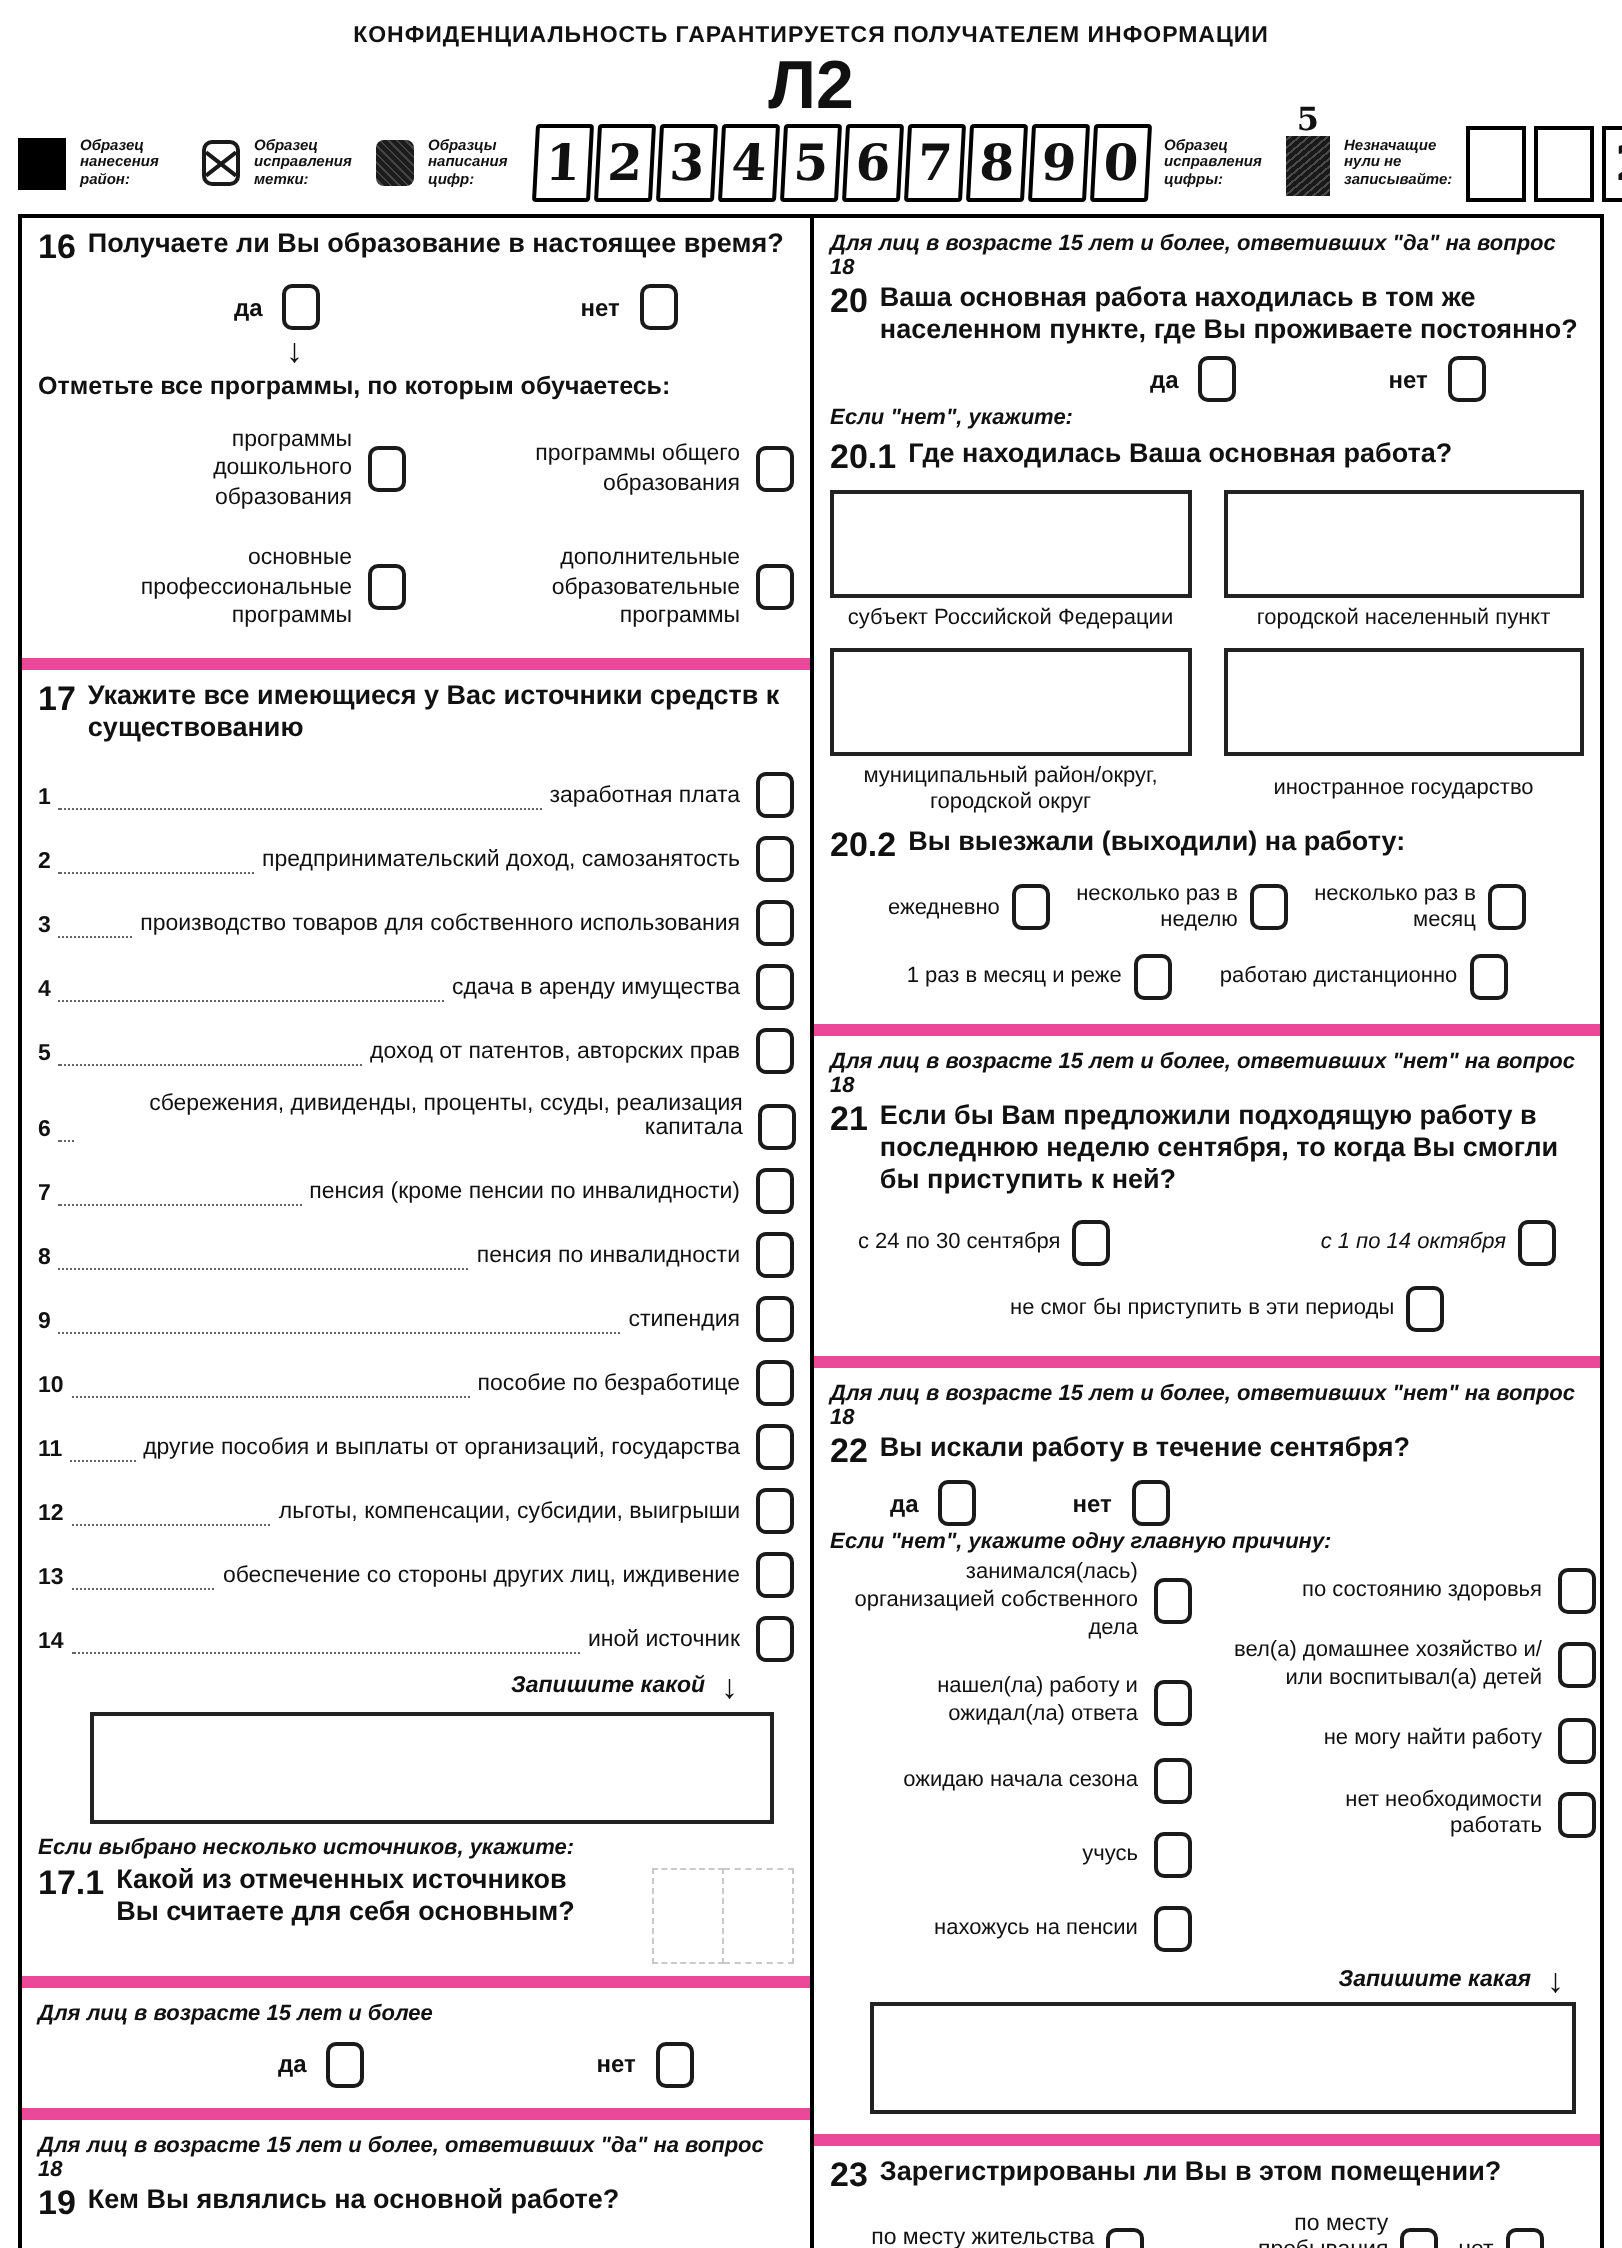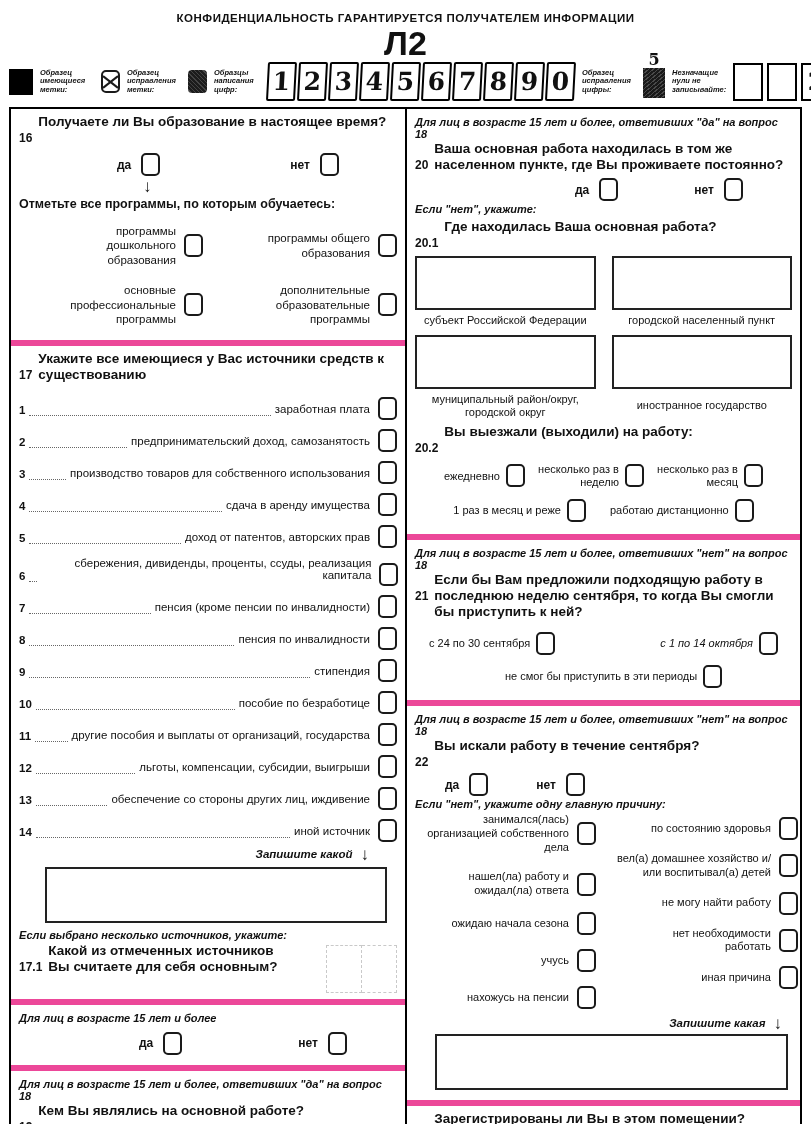--- a/index.html
+++ b/index.html
@@ -25,21 +25,21 @@
   .fix5{font-size:16px;font-weight:bold;font-family:"DejaVu Serif",serif;line-height:1;}
   .scribble2{width:22px;height:30px;background:#191919;background-image:repeating-linear-gradient(-40deg,#191919 0 2px,#4a4a4a 2px 3px);}
   .zero-row{display:flex;gap:4px;flex:0 0 auto;}
   .zero-box{width:26px;height:34px;border:2px solid #000;display:flex;align-items:center;justify-content:center;font-size:24px;font-weight:bold;font-family:"DejaVu Serif",serif;}
   
   .form{border:2px solid #000;display:grid;grid-template-columns:396px 1fr;}
   .col-l{border-right:2px solid #000;}
   .sec{padding:5px 8px 6px 8px;}
   .sec.hr{border-top:6px solid #ec4899;}
   .qrow{display:flex;gap:6px;}
-  .qnum{font-size:12px;font-weight:bold;flex:0 0 auto;margin-top:17px;}
+  .qnum{font-size:17px;font-weight:bold;flex:0 0 auto;}
   .qtext{font-size:13.5px;font-weight:bold;line-height:1.2;}
   .ital{font-size:11px;font-style:italic;font-weight:bold;margin:2px 0 1px 0;}
   .yn{display:flex;align-items:center;justify-content:center;gap:10px;margin:8px 0 2px 0;font-size:12px;font-weight:bold;}
   .yn .gap{width:110px;}
   .arrow{font-size:17px;font-weight:bold;line-height:1;}
   
   .q16-grid{display:grid;grid-template-columns:1fr 1fr;row-gap:16px;column-gap:10px;margin-top:12px;}
   .optcell{display:flex;align-items:center;justify-content:flex-end;gap:8px;}
   .optcell .olabel{font-size:11.5px;text-align:right;max-width:128px;line-height:1.25;}
   
@@ -70,21 +70,21 @@
 </head>
 <body>
 
 <div class="page">
 
   <div class="conf">КОНФИДЕНЦИАЛЬНОСТЬ ГАРАНТИРУЕТСЯ ПОЛУЧАТЕЛЕМ ИНФОРМАЦИИ</div>
   <div class="form-code">Л2</div>
 
   <div class="legend">
     <span class="sq"></span>
-    <span class="lg-label">Образец имеющиеся метки:</span>
+    <span class="lg-label">Образец нанесения район:</span>
     <span class="cb cb-x"></span>
     <span class="lg-label">Образец исправления метки:</span>
     <span class="scribble"></span>
     <span class="lg-label w42">Образцы написания цифр:</span>
     <span class="digit-row">
       <span class="digit-box">1</span>
       <span class="digit-box">2</span>
       <span class="digit-box">3</span>
       <span class="digit-box">4</span>
       <span class="digit-box">5</span>
@@ -418,24 +418,20 @@
                 <span class="cb"></span>
               </div>
             <div class="optcell" style="margin-top:12px;">
                 <span class="olabel" style="max-width:170px;">не могу найти работу</span>
                 <span class="cb"></span>
               </div>
             <div class="optcell" style="margin-top:12px;">
                 <span class="olabel" style="max-width:120px;">нет необходимости работать</span>
                 <span class="cb"></span>
               </div>
-            <div class="optcell" style="margin-top:12px;">
-                <span class="olabel">иная причина</span>
-                <span class="cb"></span>
-              </div>
           </div>
         </div>
 
         <div class="write-line" style="margin:6px 10px 2px 0;">
           <span>Запишите какая</span>
           <span class="arrow">↓</span>
         </div>
         <div class="write-box" style="margin:2px 4px 4px 20px;"></div>
       </div>
 

